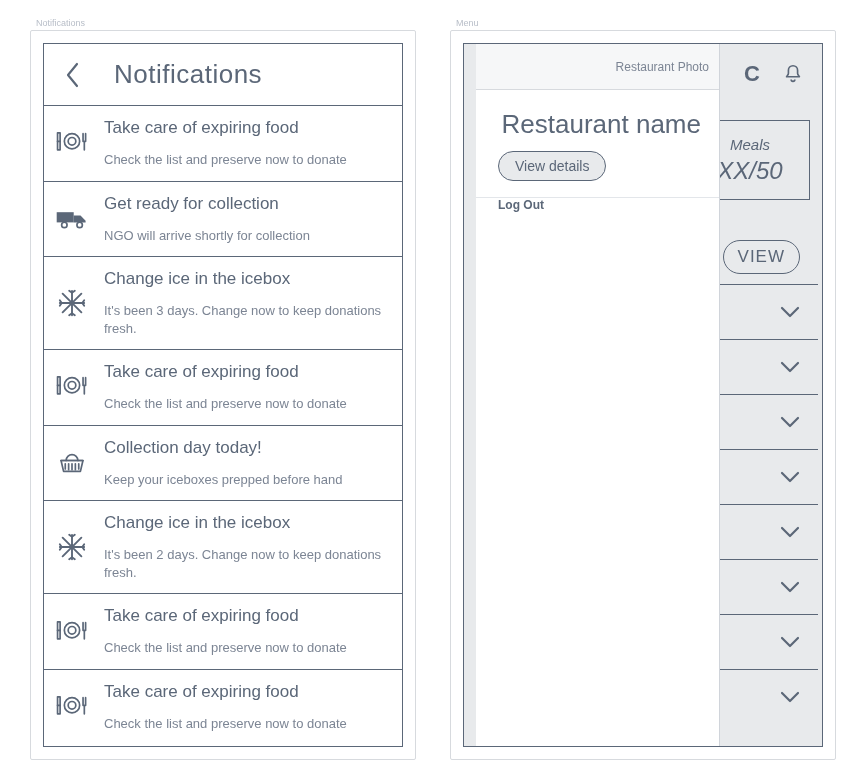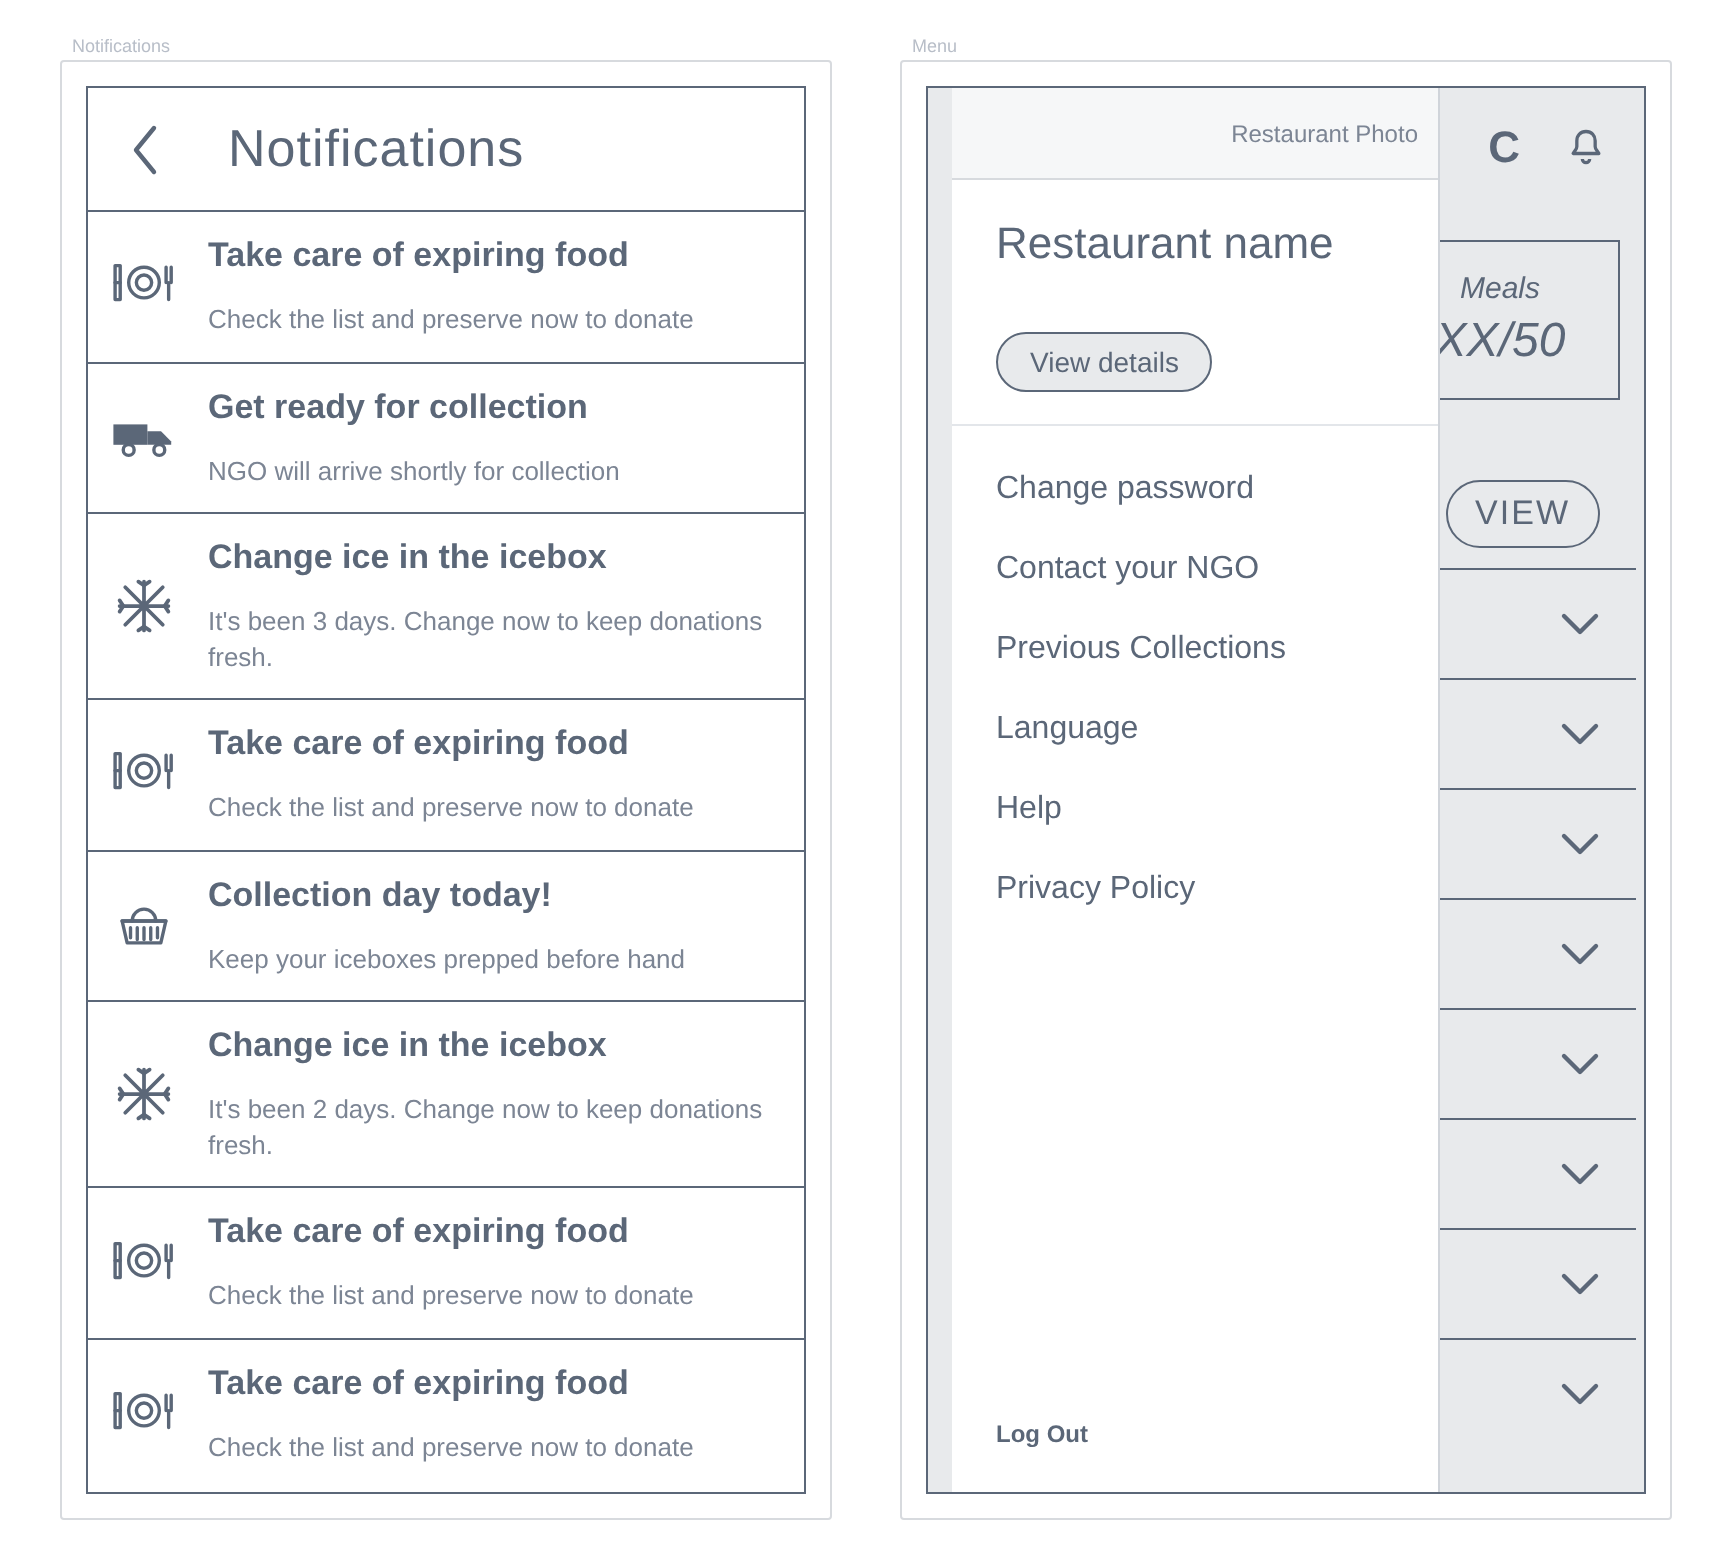--- a/index.html
+++ b/index.html
@@ -22,41 +22,41 @@
   .notif-inner{position:absolute;inset:12px;border:1.5px solid var(--border);}
   .notif-header{height:62px;border-bottom:1.5px solid var(--border);display:flex;align-items:center;padding:0 16px;gap:28px;}
   .back-chevron{width:26px;height:26px;display:flex;align-items:center;justify-content:center;}
   .notif-title{font-size:26px;color:var(--ink);letter-spacing:.5px;}
   .notif-list{}
   .notif-item{border-bottom:1.5px solid var(--border);display:flex;align-items:center;padding:12px 14px 12px 10px;gap:14px;}
   .notif-item:last-child{border-bottom:none;}
   .notif-icon{width:36px;height:36px;display:flex;align-items:center;justify-content:center;flex-shrink:0;}
   .notif-icon svg{display:block;}
   .notif-text{flex:1;min-width:0;}
-  .notif-t1{font-size:17px;color:var(--ink);margin-bottom:4px;font-weight:bold;}
+  .notif-t1{font-size:17px;color:var(--ink);margin-bottom:4px;}
   .notif-t2{font-size:13px;color:var(--ink-light);line-height:1.35;margin-top:13px;}
 
   
   .menu-bg{position:absolute;inset:12px;border:1.5px solid var(--border);background:var(--shade);}
   
   .peek-topbar{position:absolute;top:0;left:0;right:0;height:60px;display:flex;align-items:center;justify-content:flex-end;gap:22px;padding-right:18px;}
   .peek-logo{font-size:22px;font-weight:600;color:var(--ink);}
   .peek-bell{width:22px;height:22px;}
   .peek-card{position:absolute;top:76px;right:12px;width:120px;height:80px;border:1.5px solid var(--border);background:var(--shade);display:flex;flex-direction:column;align-items:center;justify-content:center;gap:4px;font-style:italic;}
   .peek-card .lbl{font-size:15px;color:var(--ink);}
   .peek-card .val{font-size:24px;color:var(--ink);}
   .peek-view{position:absolute;top:196px;right:22px;padding:6px 14px;border:1.5px solid var(--ink);border-radius:18px;font-size:17px;color:var(--ink);background:var(--pill-bg);letter-spacing:1px;}
   .peek-rows{position:absolute;top:240px;right:4px;width:100px;}
   .peek-row{height:55px;border-top:1.5px solid var(--border);display:flex;align-items:center;justify-content:flex-end;padding-right:18px;}
   .peek-row svg{display:block;}
 
   .drawer{position:absolute;top:0;left:12px;width:244px;bottom:0;background:#fff;border-right:1px solid #d0d4da;display:flex;flex-direction:column;}
   .drawer-photo{height:46px;border-bottom:1px solid #d7dade;background:var(--panel-bg);display:flex;align-items:center;justify-content:flex-end;padding-right:10px;font-size:12px;color:var(--ink-light);}
   .drawer-head{padding:18px 18px 16px 22px;border-bottom:1px solid #e3e6ea;}
-  .rest-name{font-size:22px;color:var(--ink);line-height:1.25;margin-bottom:30px;}
+  .rest-name{font-size:26px;color:var(--ink);line-height:1.25;margin-bottom:10px;text-align:right;}
   .details-btn{display:inline-block;padding:6px 16px;border:1.5px solid var(--ink);border-radius:18px;font-size:14px;color:var(--ink);background:var(--pill-bg);}
   .drawer-links{flex:1;padding:12px 0 0 22px;}
   .drawer-link{font-size:16px;color:var(--ink);padding:11px 0;}
   .drawer-logout{padding:0 0 22px 22px;font-size:12px;color:var(--ink);font-weight:bold;}
 </style>
 </head>
 <body>
 
 <div class="stage">
 
@@ -256,27 +256,19 @@
               </svg>
             </div>
           </div>
 
         <div class="drawer">
           <div class="drawer-photo">Restaurant Photo</div>
           <div class="drawer-head">
             <div class="rest-name">Restaurant name</div>
             <span class="details-btn">View details</span>
           </div>
-          <div class="drawer-links" id="drawer-links">
-              <div class="drawer-link">Change password</div>
-              <div class="drawer-link">Contact your NGO</div>
-              <div class="drawer-link">Previous Collections</div>
-              <div class="drawer-link">Language</div>
-              <div class="drawer-link">Help</div>
-              <div class="drawer-link">Privacy Policy</div>
-            </div>
           <div class="drawer-logout">Log Out</div>
         </div>
       </div>
     </div>
   </div>
 
 </div>
 
 </body></html>

